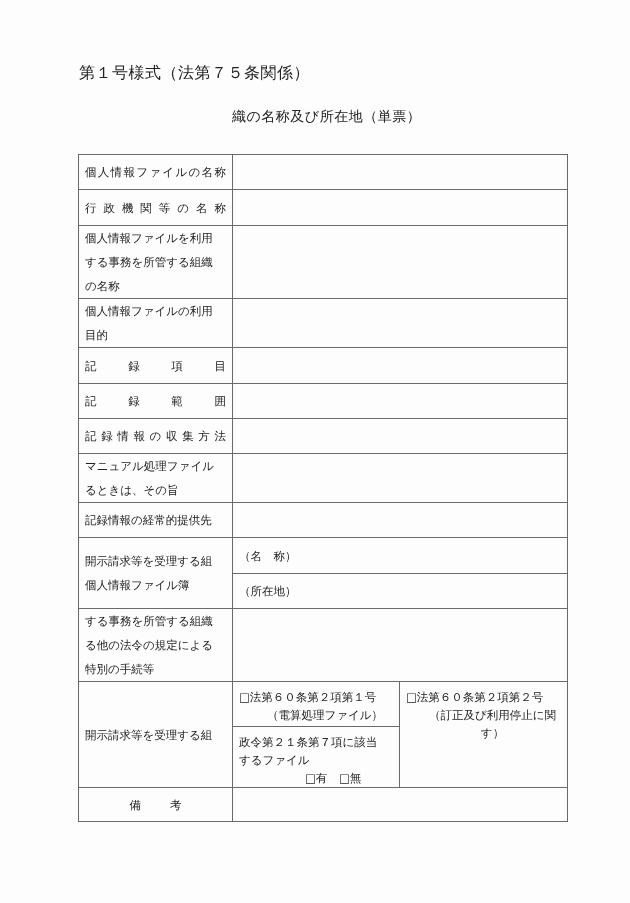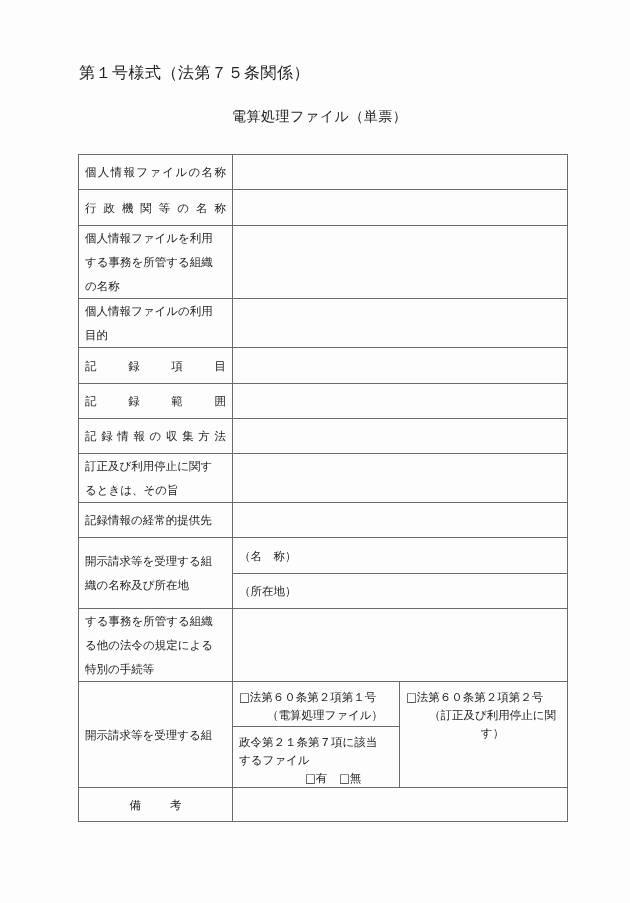--- a/index.html
+++ b/index.html
@@ -21,21 +21,21 @@
   .spread { display:flex; justify-content:space-between; }
   .cell-dashed { border-bottom:1px dashed #777 !important; }
   .sub { padding-left:18px;text-align:center; }
   .kind-cell { line-height:18px !important; padding-top:6px !important; vertical-align:top !important; }
   .checks { padding-left:66px; }
 </style>
 </head>
 <body>
 
 <div class="form-no">第１号様式（法第７５条関係）</div>
-<div class="doc-title">電算処理ファイル（単票）</div>
+<div class="doc-title">織の名称及び所在地（単票）</div>
 
 <table class="tbl">
   <colgroup>
     <col style="width:154px">
     <col style="width:167px">
     <col style="width:168px">
   </colgroup>
 
   <tbody>
       <tr style="height:35px">
@@ -126,35 +126,35 @@
             <span>集</span>
             <span>方</span>
             <span>法</span>
       </div>
     </td>
     <td colspan="2"></td>
   </tr>
 
   <tr style="height:49px">
     <td>
-      <div>訂正及び利用停止に関す</div>
+      <div>マニュアル処理ファイル</div>
       <div>るときは、その旨</div>
     </td>
     <td colspan="2"></td>
   </tr>
 
   <tr style="height:35px">
     <td>記録情報の経常的提供先</td>
     <td colspan="2"></td>
   </tr>
 
   <tr style="height:36px">
     <td rowspan="2">
       <div>開示請求等を受理する組</div>
-      <div>織の名称及び所在地</div>
+      <div>個人情報ファイル簿</div>
     </td>
     <td colspan="2">（名　称）</td>
   </tr>
   <tr style="height:35px">
     <td colspan="2">（所在地）</td>
   </tr>
 
   <tr style="height:72px">
     <td>
       <div>する事務を所管する組織</div>

